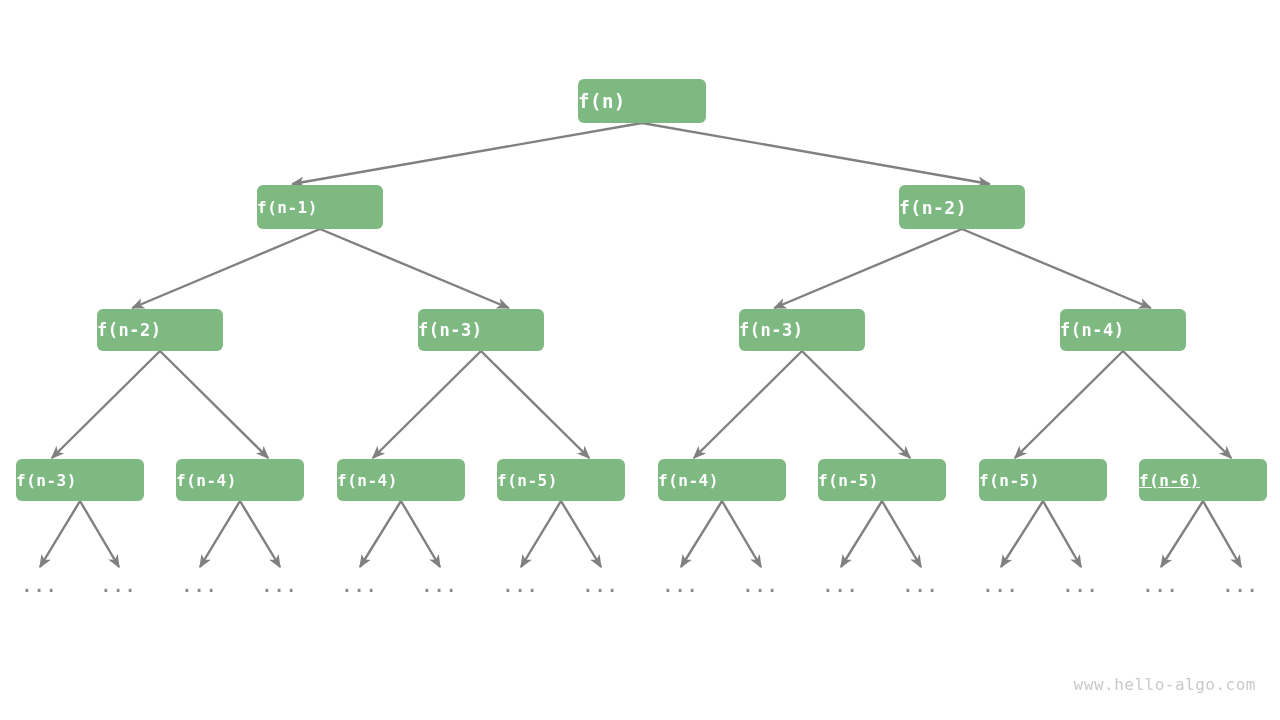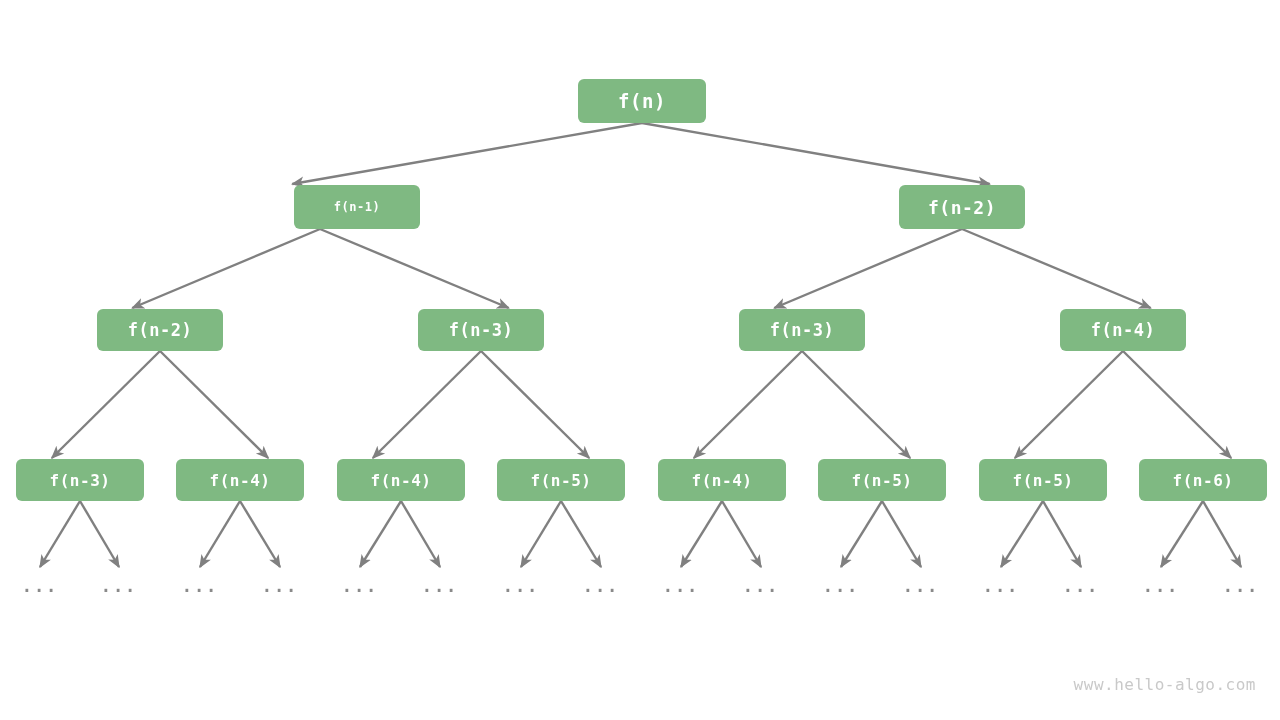--- a/index.html
+++ b/index.html
@@ -19,21 +19,21 @@
     position: absolute;
     left: 0;
     top: 0;
     width: 1280px;
     height: 720px;
   }
   .node {
     position: absolute;
     display: flex;
     align-items: center;
-    justify-content: center;
+    justify-content: flex-start;
     background: #7fb982;
     border-radius: 6px;
     color: #ffffff;
     font-family: "DejaVu Sans Mono", monospace;
     font-weight: bold;
     letter-spacing: 0.5px;
     box-sizing: border-box;
     white-space: nowrap;
   }
   .ellipsis {
@@ -96,21 +96,21 @@
       <line x1="1043" y1="501" x2="1001" y2="567" stroke="#808080" stroke-width="2.4" marker-end="url(#arrow)"></line>
       <line x1="1043" y1="501" x2="1081" y2="567" stroke="#808080" stroke-width="2.4" marker-end="url(#arrow)"></line>
       <line x1="1203" y1="501" x2="1161" y2="567" stroke="#808080" stroke-width="2.4" marker-end="url(#arrow)"></line>
       <line x1="1203" y1="501" x2="1241" y2="567" stroke="#808080" stroke-width="2.4" marker-end="url(#arrow)"></line>
     </svg>
 
   <div id="node-layer">
       <div class="node" style="left: 578px; top: 79px; width: 128px; height: 44px; font-size: 19px; background: rgb(127, 185, 130); color: rgb(255, 255, 255);">
         <span>f(n)</span>
       </div>
-      <div class="node" style="left: 257px; top: 185px; width: 126px; height: 44px; font-size: 12px; background: rgb(127, 185, 130); color: rgb(255, 255, 255); margin-left: 37px;">
+      <div class="node" style="left: 257px; top: 185px; width: 126px; height: 44px; font-size: 16px; background: rgb(127, 185, 130); color: rgb(255, 255, 255);">
         <span>f(n-1)</span>
       </div>
       <div class="node" style="left: 899px; top: 185px; width: 126px; height: 44px; font-size: 18px; background: rgb(127, 185, 130); color: rgb(255, 255, 255);">
         <span>f(n-2)</span>
       </div>
       <div class="node" style="left: 97px; top: 309px; width: 126px; height: 42px; font-size: 17px; background: rgb(127, 185, 130); color: rgb(255, 255, 255);">
         <span>f(n-2)</span>
       </div>
       <div class="node" style="left: 418px; top: 309px; width: 126px; height: 42px; font-size: 17px; background: rgb(127, 185, 130); color: rgb(255, 255, 255);">
         <span>f(n-3)</span>
@@ -135,21 +135,21 @@
       </div>
       <div class="node" style="left: 658px; top: 459px; width: 128px; height: 42px; font-size: 16px; background: rgb(127, 185, 130); color: rgb(255, 255, 255);">
         <span>f(n-4)</span>
       </div>
       <div class="node" style="left: 818px; top: 459px; width: 128px; height: 42px; font-size: 16px; background: rgb(127, 185, 130); color: rgb(255, 255, 255);">
         <span>f(n-5)</span>
       </div>
       <div class="node" style="left: 979px; top: 459px; width: 128px; height: 42px; font-size: 16px; background: rgb(127, 185, 130); color: rgb(255, 255, 255);">
         <span>f(n-5)</span>
       </div>
-      <div class="node" style="left: 1139px; top: 459px; width: 128px; height: 42px; font-size: 16px; background: rgb(127, 185, 130); color: rgb(255, 255, 255);">
+      <div class="node" style="left: 1139px; top: 459px; width: 128px; height: 42px; font-size: 16px; background: rgb(127, 185, 130); color: rgb(255, 255, 255); text-decoration: underline;">
         <span>f(n-6)</span>
       </div>
     </div>
 
   <div id="ellipsis-layer">
       <div class="ellipsis" style="left: 40px; top: 586px; color: rgb(138, 138, 138);">...</div>
       <div class="ellipsis" style="left: 119px; top: 586px; color: rgb(138, 138, 138);">...</div>
       <div class="ellipsis" style="left: 200px; top: 586px; color: rgb(138, 138, 138);">...</div>
       <div class="ellipsis" style="left: 280px; top: 586px; color: rgb(138, 138, 138);">...</div>
       <div class="ellipsis" style="left: 360px; top: 586px; color: rgb(138, 138, 138);">...</div>

